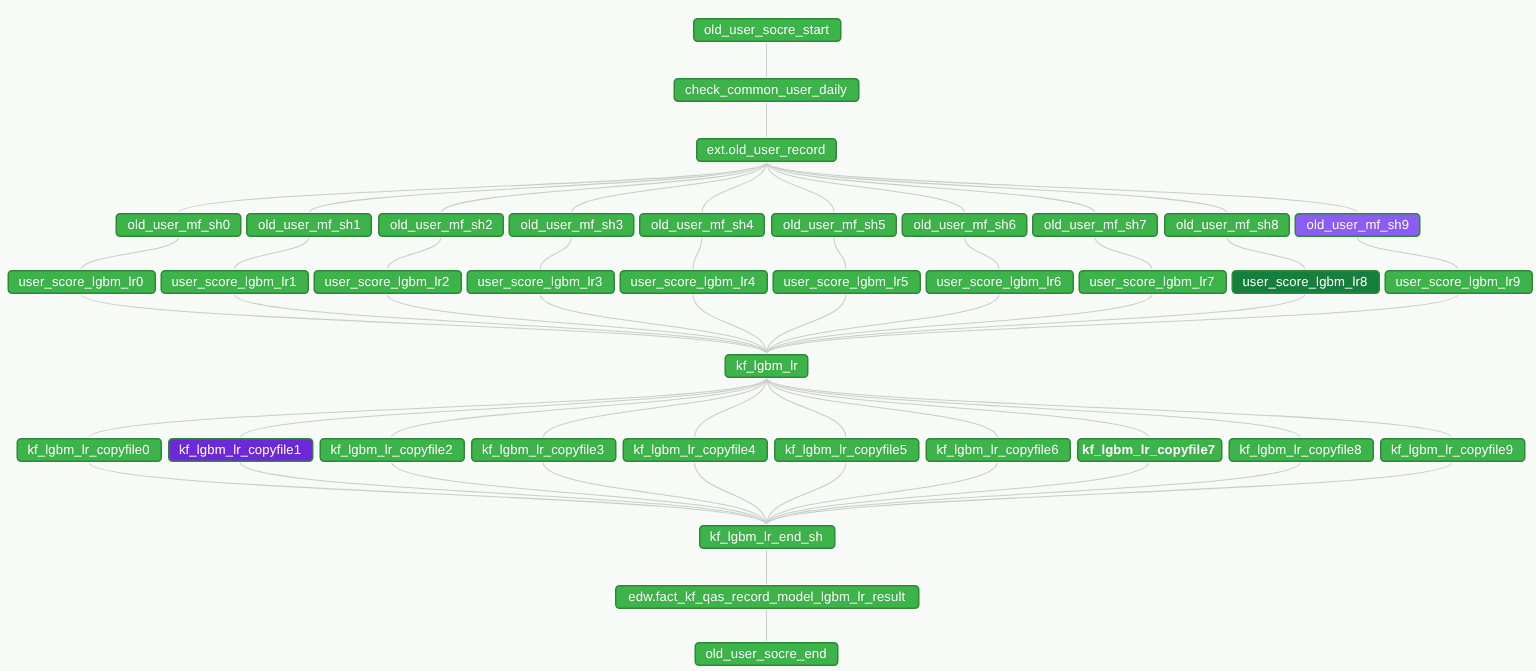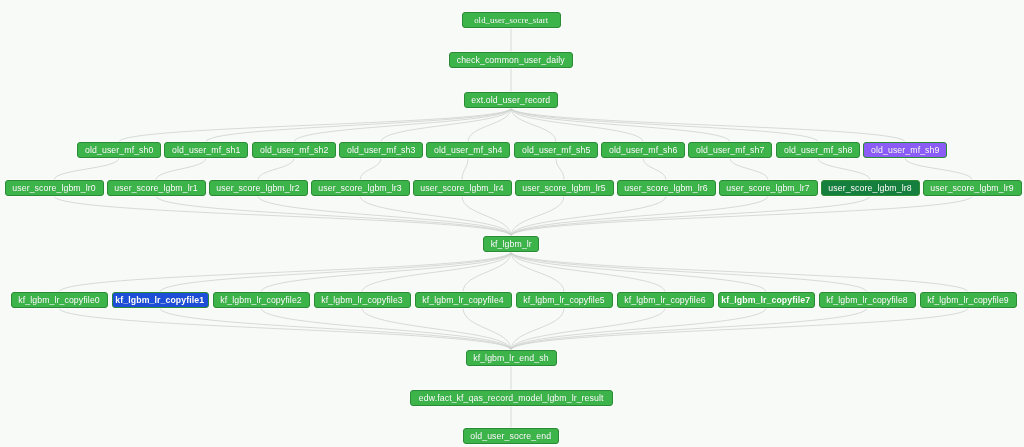--- a/index.html
+++ b/index.html
@@ -107,21 +107,21 @@
       <path d="M463,308 C463,329 511,329 511,350" fill="none" stroke="#c9cdc9" stroke-width="0.7"></path>
       <path d="M564,308 C564,329 511,329 511,350" fill="none" stroke="#c9cdc9" stroke-width="0.7"></path>
       <path d="M665,308 C665,329 511,329 511,350" fill="none" stroke="#c9cdc9" stroke-width="0.7"></path>
       <path d="M766,308 C766,329 511,329 511,350" fill="none" stroke="#c9cdc9" stroke-width="0.7"></path>
       <path d="M867,308 C867,329 511,329 511,350" fill="none" stroke="#c9cdc9" stroke-width="0.7"></path>
       <path d="M968,308 C968,329 511,329 511,350" fill="none" stroke="#c9cdc9" stroke-width="0.7"></path>
       <path d="M511,366 C511,378 511,378 511,390" fill="none" stroke="#c9cdc9" stroke-width="0.7"></path>
       <path d="M511,406 C511,417 511,417 511,428" fill="none" stroke="#c9cdc9" stroke-width="0.7"></path>
     </svg>
   <div id="node-layer">
-      <div class="node" style="width: 99px; left: 461.5px; top: 12px; background: rgb(60, 180, 74); border-color: rgb(42, 138, 53); color: rgb(255, 255, 255); font-family: Liberation Serif, serif;">
+      <div class="node" style="width: 99px; left: 461.5px; top: 12px; background: rgb(60, 180, 74); border-color: rgb(42, 138, 53); color: rgb(255, 255, 255);">
         <span class="node-label">old_user_socre_start</span>
       </div>
       <div class="node" style="width: 124px; left: 449px; top: 52px; background: rgb(60, 180, 74); border-color: rgb(42, 138, 53); color: rgb(255, 255, 255);">
         <span class="node-label">check_common_user_daily</span>
       </div>
       <div class="node" style="width: 94px; left: 464px; top: 92px; background: rgb(60, 180, 74); border-color: rgb(42, 138, 53); color: rgb(255, 255, 255);">
         <span class="node-label">ext.old_user_record</span>
       </div>
       <div class="node" style="width: 84px; left: 77px; top: 142px; background: rgb(60, 180, 74); border-color: rgb(42, 138, 53); color: rgb(255, 255, 255);">
         <span class="node-label">old_user_mf_sh0</span>
@@ -182,21 +182,21 @@
       </div>
       <div class="node" style="width: 99px; left: 922.5px; top: 180px; background: rgb(60, 180, 74); border-color: rgb(42, 138, 53); color: rgb(255, 255, 255);">
         <span class="node-label">user_score_lgbm_lr9</span>
       </div>
       <div class="node" style="width: 56px; left: 483px; top: 236px; background: rgb(60, 180, 74); border-color: rgb(42, 138, 53); color: rgb(255, 255, 255);">
         <span class="node-label">kf_lgbm_lr</span>
       </div>
       <div class="node" style="width: 97px; left: 10.5px; top: 292px; background: rgb(60, 180, 74); border-color: rgb(42, 138, 53); color: rgb(255, 255, 255); text-align: right;">
         <span class="node-label">kf_lgbm_lr_copyfile0</span>
       </div>
-      <div class="node" style="width: 97px; left: 111.5px; top: 292px; background: #1d4ed8; border-color: rgb(42, 138, 53); color: rgb(255, 255, 255); font-weight: bold;">
+      <div class="node" style="width: 97px; left: 111.5px; top: 292px; background: #6d28d9; border-color: rgb(42, 138, 53); color: rgb(255, 255, 255);">
         <span class="node-label">kf_lgbm_lr_copyfile1</span>
       </div>
       <div class="node" style="width: 97px; left: 212.5px; top: 292px; background: rgb(60, 180, 74); border-color: rgb(42, 138, 53); color: rgb(255, 255, 255);">
         <span class="node-label">kf_lgbm_lr_copyfile2</span>
       </div>
       <div class="node" style="width: 97px; left: 313.5px; top: 292px; background: rgb(60, 180, 74); border-color: rgb(42, 138, 53); color: rgb(255, 255, 255);">
         <span class="node-label">kf_lgbm_lr_copyfile3</span>
       </div>
       <div class="node" style="width: 97px; left: 414.5px; top: 292px; background: rgb(60, 180, 74); border-color: rgb(42, 138, 53); color: rgb(255, 255, 255);">
         <span class="node-label">kf_lgbm_lr_copyfile4</span>

